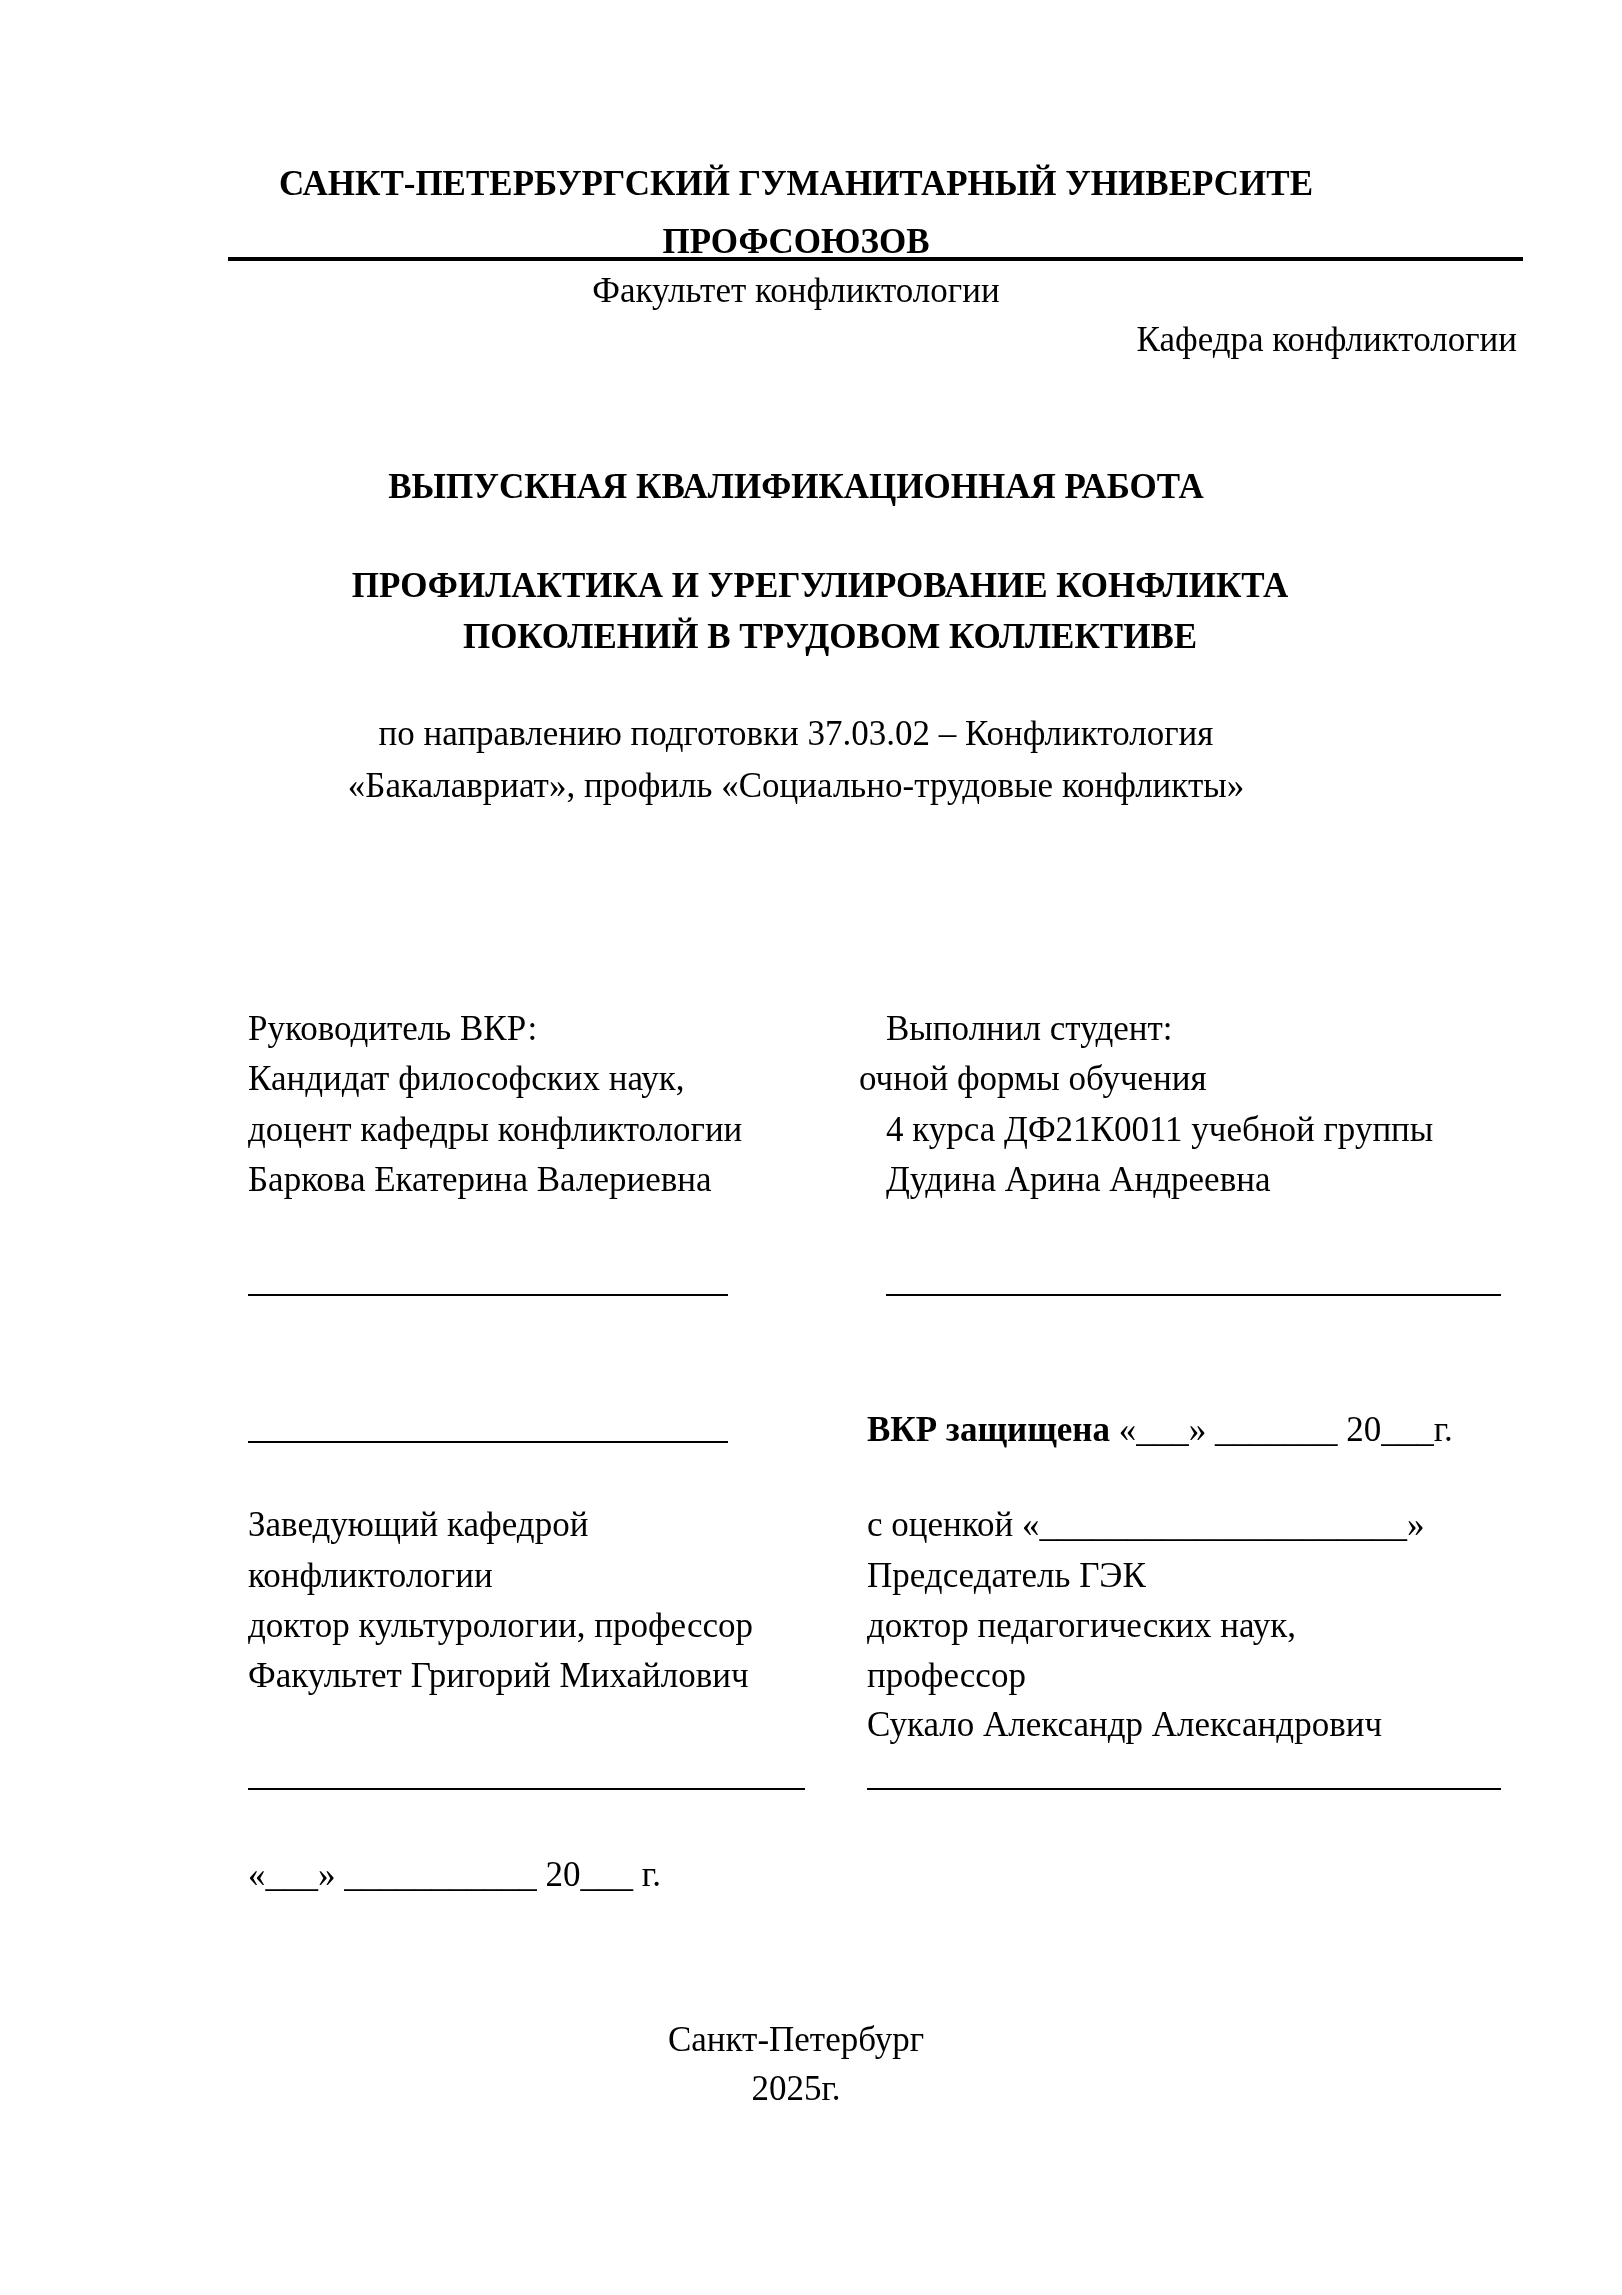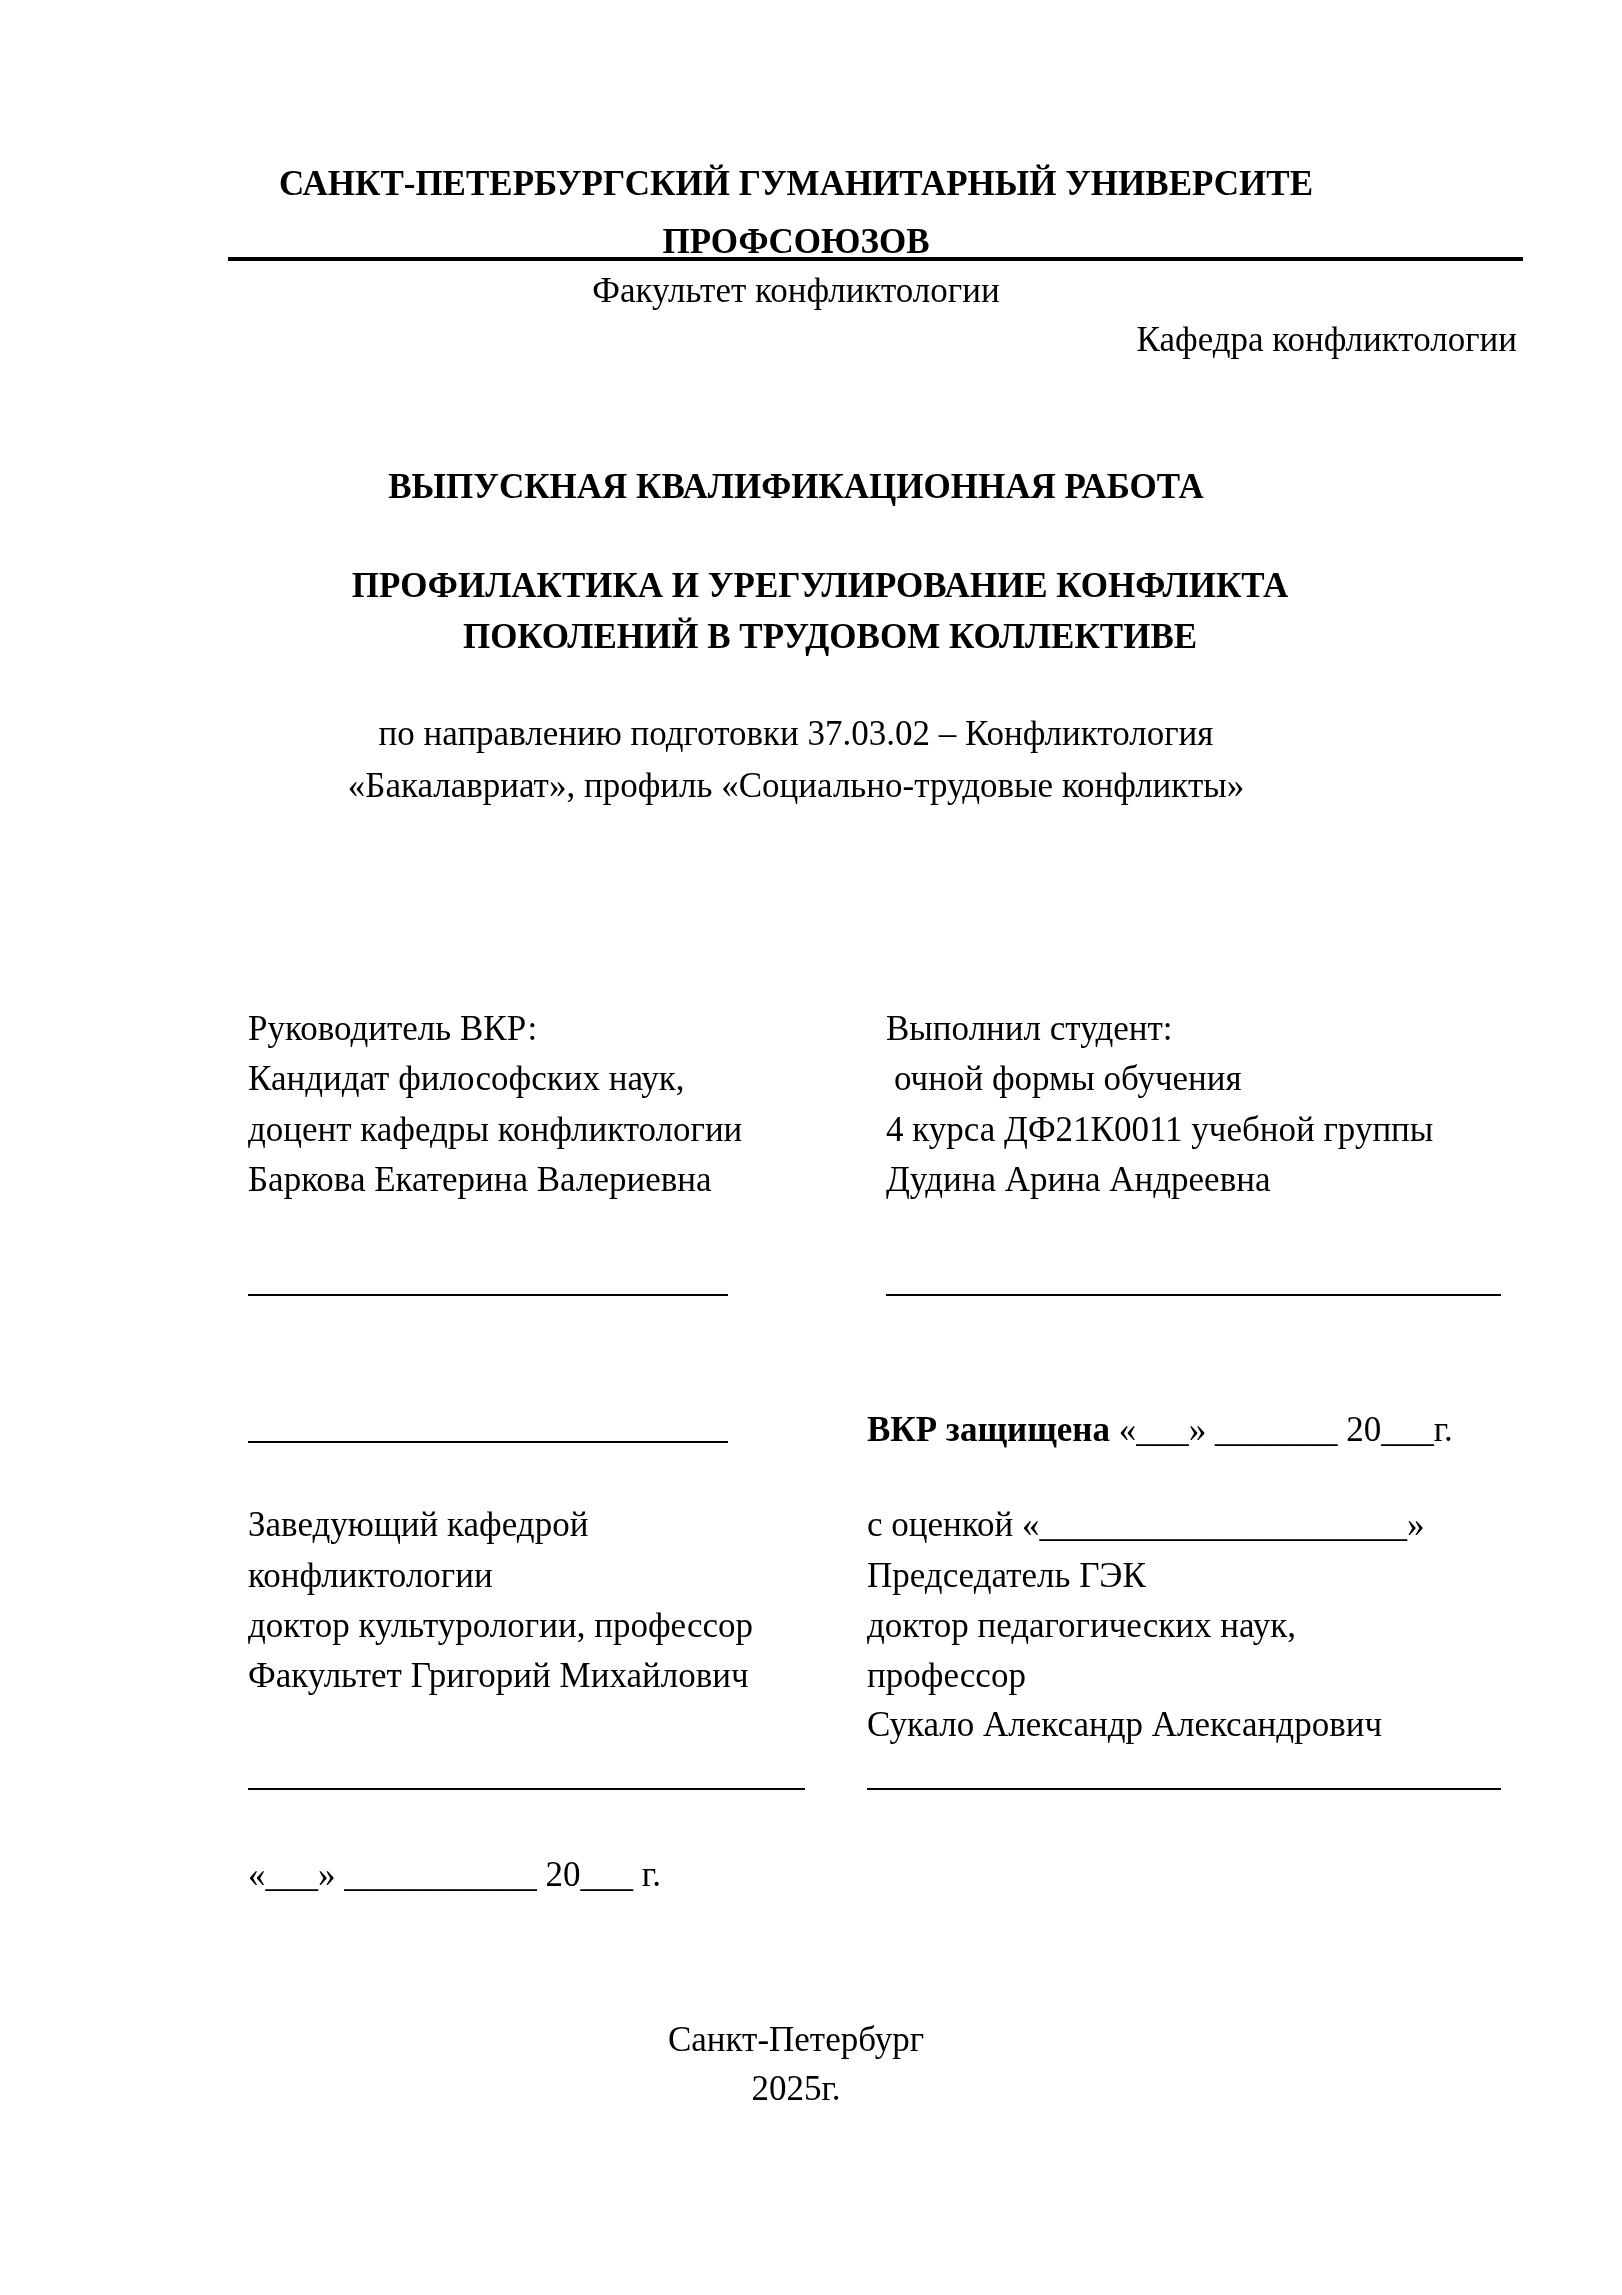--- a/index.html
+++ b/index.html
@@ -25,21 +25,21 @@
 <div class="t b center" style="top:619px;padding-left:34px;">ПОКОЛЕНИЙ В ТРУДОВОМ КОЛЛЕКТИВЕ</div>
 <div class="t center" style="top:716px;">по направлению подготовки 37.03.02 – Конфликтология</div>
 <div class="t center" style="top:768px;">«Бакалавриат», профиль «Социально-трудовые конфликты»</div>
 
 <div class="t" style="top:1011px; left:248px;">Руководитель ВКР:</div>
 <div class="t" style="top:1061px; left:248px;">Кандидат философских наук,</div>
 <div class="t" style="top:1112px; left:248px;">доцент кафедры конфликтологии</div>
 <div class="t" style="top:1162px; left:248px;">Баркова Екатерина Валериевна</div>
 
 <div class="t" style="top:1011px; left:886px;">Выполнил студент:</div>
-<div class="t" style="top:1061px; left:894px;">очной формы обучения</div>
+<div class="t" style="top:1061px; left:859px;">очной формы обучения</div>
 <div class="t" style="top:1112px; left:886px;">4 курса ДФ21К0011 учебной группы</div>
 <div class="t" style="top:1162px; left:886px;">Дудина Арина Андреевна</div>
 
 <div class="line" style="top:1294px; left:248px; width:480px;"></div>
 <div class="line" style="top:1294px; left:886px; width:615px;"></div>
 
 <div class="line" style="top:1441px; left:248px; width:480px;"></div>
 
 <div class="t" style="top:1412px; left:867px;"><span class="b">ВКР защищена</span><span> «___» _______ 20___г.</span></div>
 

